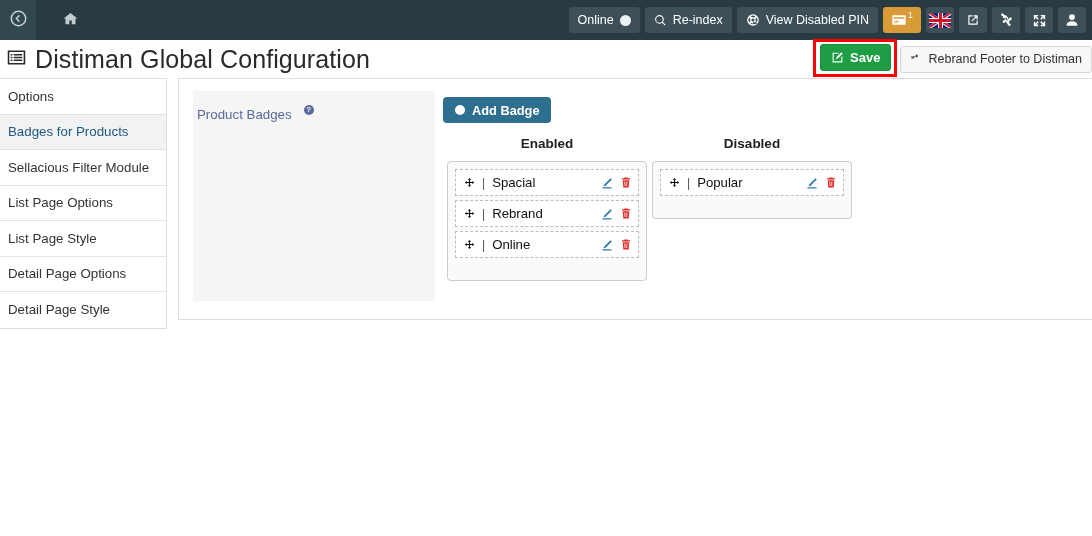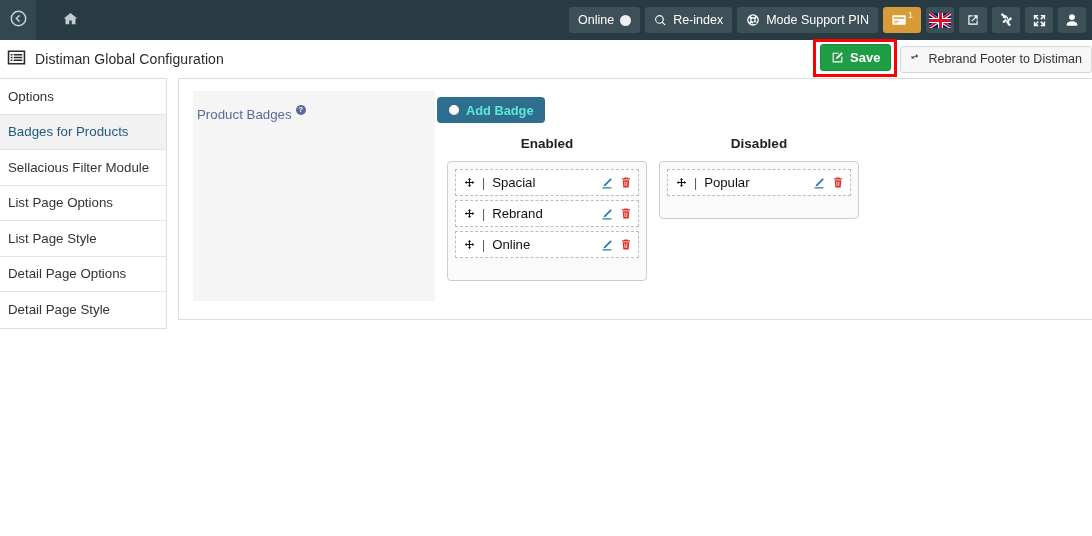--- a/index.html
+++ b/index.html
@@ -105,21 +105,21 @@
 
   
   .pagehead {
     position: absolute; top: 40px; left: 0;
     width: 1092px; height: 38px;
     background: #ffffff;
     display: flex; align-items: center;
   }
   .pagehead-left { display: flex; align-items: center; padding-left: 6px; gap: 8px; }
   .ph-icon svg { width: 21px; height: 21px; fill: #2a2a2a; }
-  .ph-title { font-size: 14px; color: #2a2a2a; font-weight: 400; letter-spacing: .1px; }
+  .ph-title { font-size: 25px; color: #2a2a2a; font-weight: 400; letter-spacing: .1px; }
   .pagehead-right {
     margin-left: auto; display: flex; align-items: center;
     padding-right: 0px; position: relative;
   }
   .save-highlight {
     border: 3px solid #ff0000;
     padding: 2px 3px 3px 4px;
     display: flex; align-items: flex-end;
     position: relative; top: -1px;
   }
@@ -176,43 +176,43 @@
     width: 898px; height: 210px;
     display: flex;
   }
   .label-pane {
     width: 242px;
     background: #f5f5f5;
     padding: 16px 0 0 4px;
   }
   .label-pane .flabel {
     font-size: 13.3px; color: #5a6a9a;
-    display: flex; align-items: flex-start; gap: 4px;
+    display: flex; align-items: flex-start; gap: 12px;
   }
   .help-icon {
     display: inline-block; width: 10px; height: 10px; border-radius: 50%;
     background: #5a6a9a; color: #f5f5f5;
     font-size: 8px; line-height: 10px; text-align: center;
     font-weight: 700; position: relative; top: -2px;
   }
   .field-pane { flex: 1; padding: 0 0 0 12px; position: relative; }
 
   .btn-addbadge {
-    background: #2e6e8e; color: #5eead4;
+    background: #2e6e8e; color: #ffffff;
     border: none; border-radius: 4px;
     height: 26px; padding: 0 11px;
     display: inline-flex; align-items: center; gap: 6px;
     font-size: 12.8px; font-weight: 700; cursor: pointer;
-    position: absolute; top: 6px; left: 2px;
+    position: absolute; top: 6px; left: 8px;
   }
   .btn-addbadge svg { width: 12px; height: 12px; fill: #fff; }
 
   .columns {
     position: absolute; top: 45px; left: 12px;
-    display: flex; gap: 12px;
+    display: flex; gap: 5px;
   }
   .badge-col { width: 200px; }
   .col-title {
     text-align: center; font-size: 13.5px; font-weight: 700;
     color: #222; margin-bottom: 10px;
   }
   .badge-box {
     border: 1px solid #cccccc; border-radius: 4px;
     background: #fafafa;
     padding: 7px 7px 22px 7px;
@@ -275,21 +275,21 @@
       </span>
       <span>Re-index</span>
     </div>
 
     <div class="tb-btn">
       <span style="display:flex;margin-right:6px;">
         <svg viewBox="0 0 24 24" width="14" height="14">
             <path d="M12 2a10 10 0 100 20 10 10 0 000-20zm0 2.2c1.5 0 2.9.4 4 1.2l-2.3 2.3A4.8 4.8 0 0012 7.2c-.6 0-1.2.1-1.7.3L8 5.3a7.7 7.7 0 014-1.1zM5.4 7.9l2.3 2.3a4.8 4.8 0 000 3.6l-2.3 2.3a7.8 7.8 0 010-8.2zm13.2 0a7.8 7.8 0 010 8.2l-2.3-2.3a4.8 4.8 0 000-3.6l2.3-2.3zM12 9.3a2.7 2.7 0 110 5.4 2.7 2.7 0 010-5.4zm-4 7.1c.5.3 1.1.5 1.7.6l2.3 2.3c-1.1.1-2.2 0-3.2-.4l-.8-2.5zm8.6-.7l2.3 2.3a7.7 7.7 0 01-4 1.1c-1.5 0-2.9-.4-4-1.2l2.3-2.3c.5.2 1.1.3 1.7.3s1.2-.1 1.7-.2z"></path>
           </svg>
       </span>
-      <span>Mode Support PIN</span>
+      <span>View Disabled PIN</span>
     </div>
 
     <div class="tb-orange">
       <span style="display:flex;">
         <svg viewBox="0 0 24 24" width="16" height="16">
             <path d="M3 5h18a1 1 0 011 1v12a1 1 0 01-1 1H3a1 1 0 01-1-1V6a1 1 0 011-1zm1 3v2h16V8H4zm1 5v1.6h7V13H5zm0 2.6V17h4.5v-1.4H5z"></path>
           </svg>
       </span>
       <span class="sup">1</span>
     </div>

